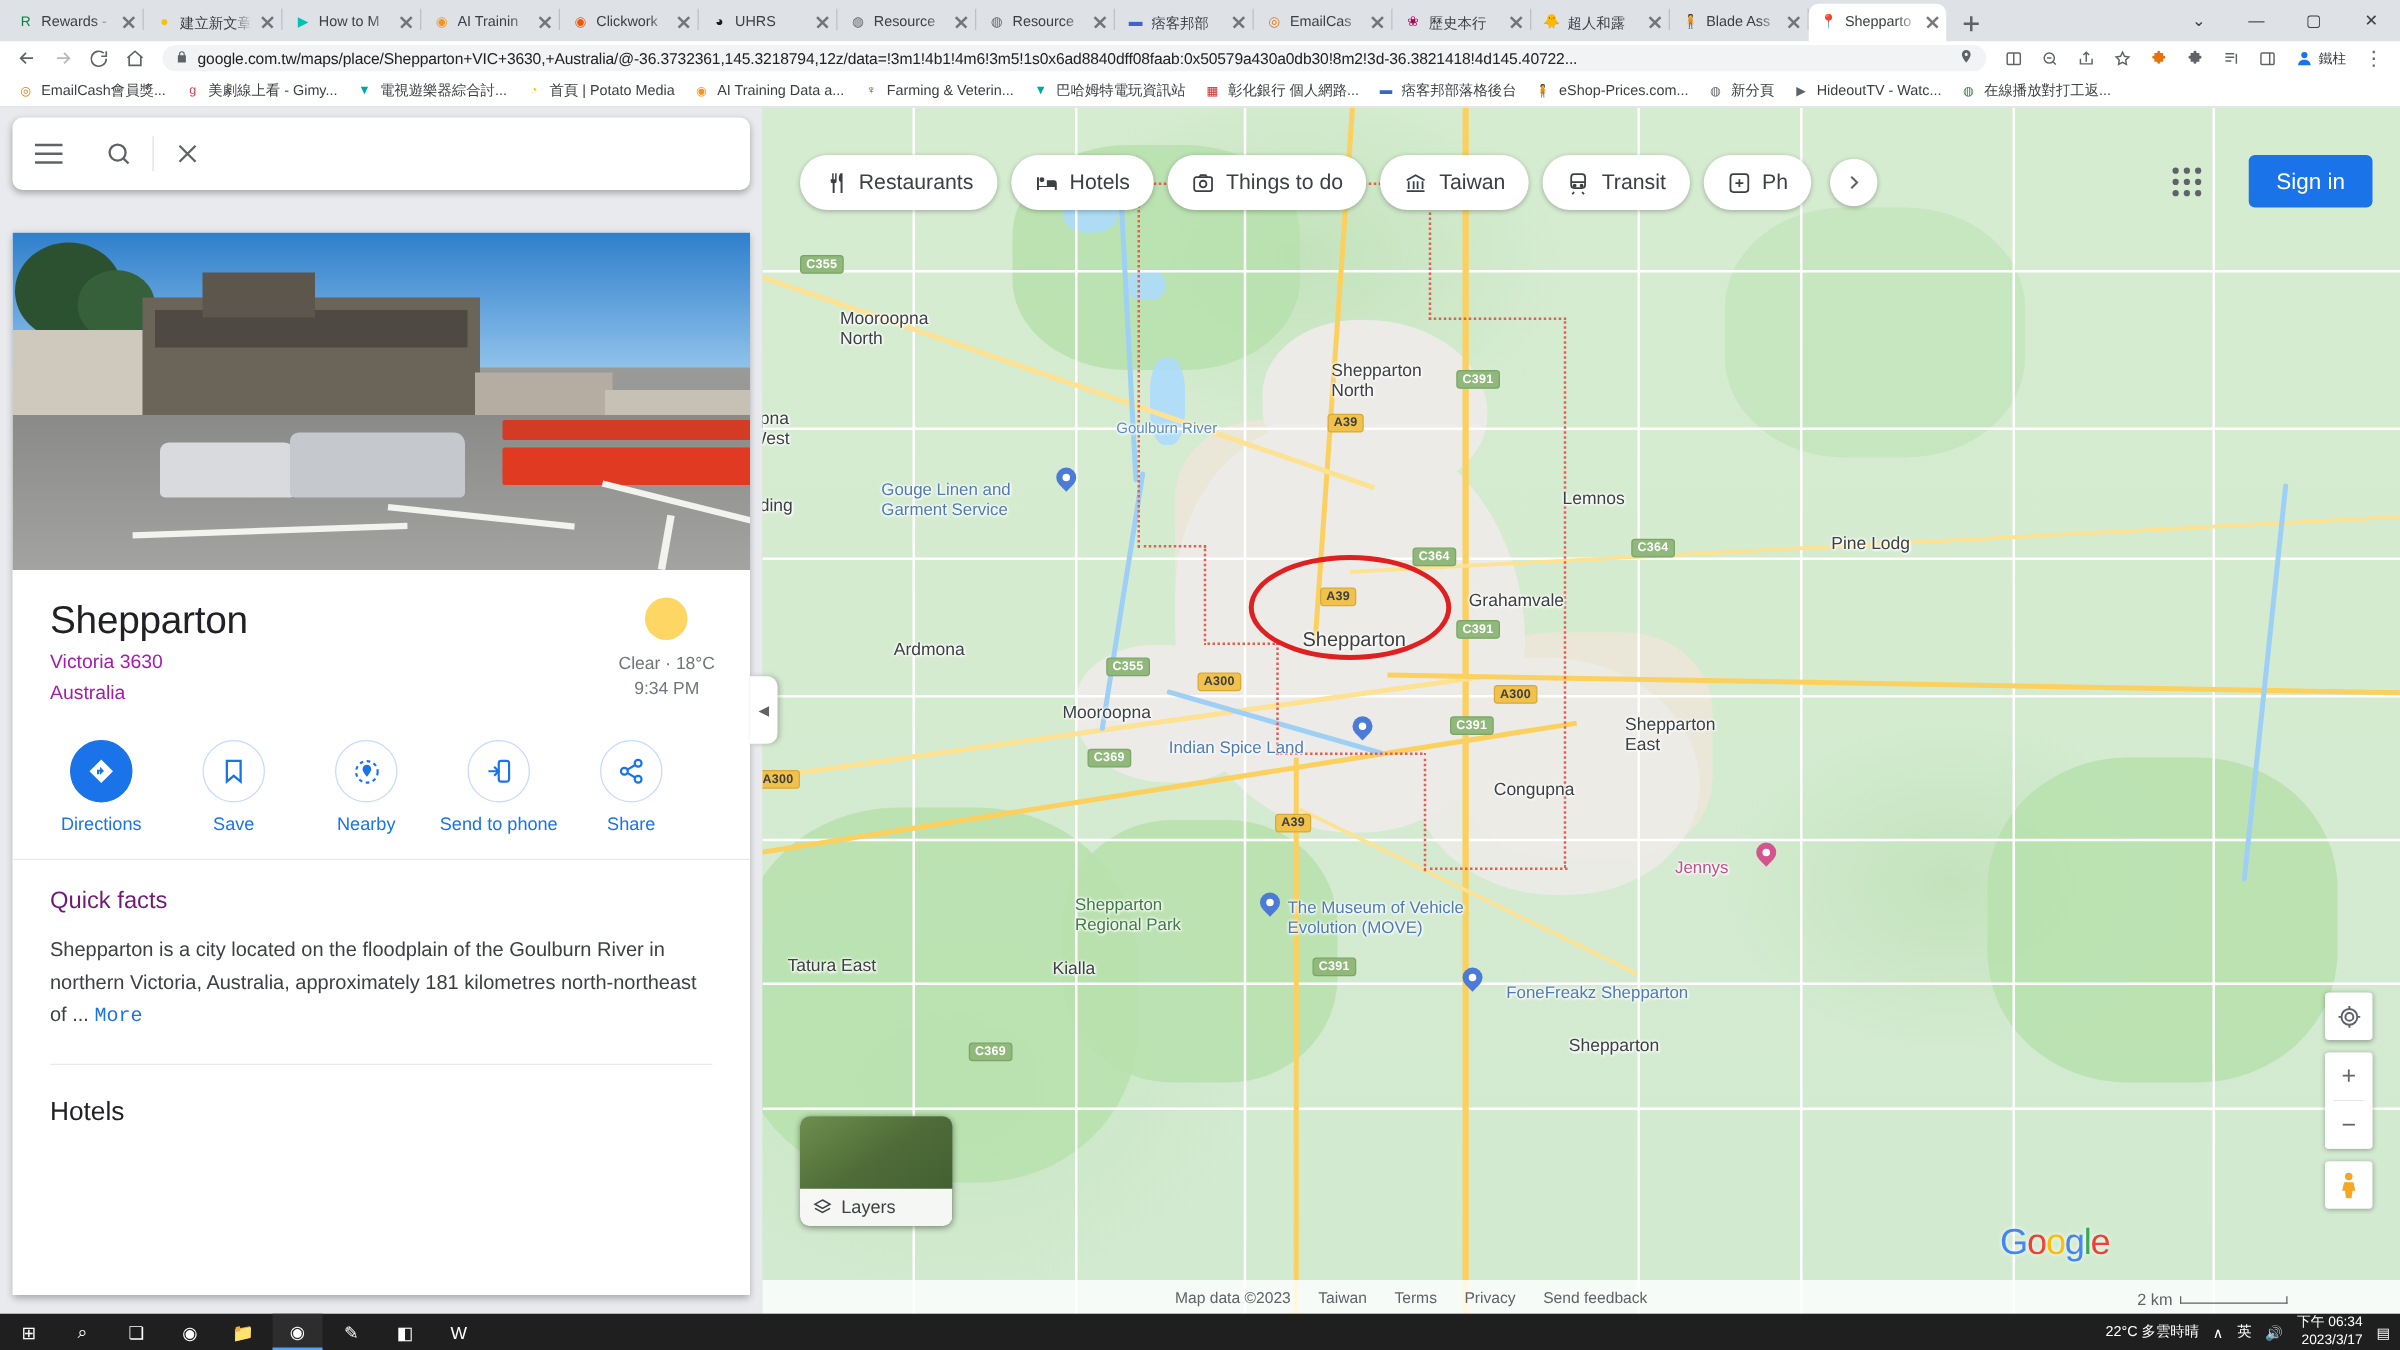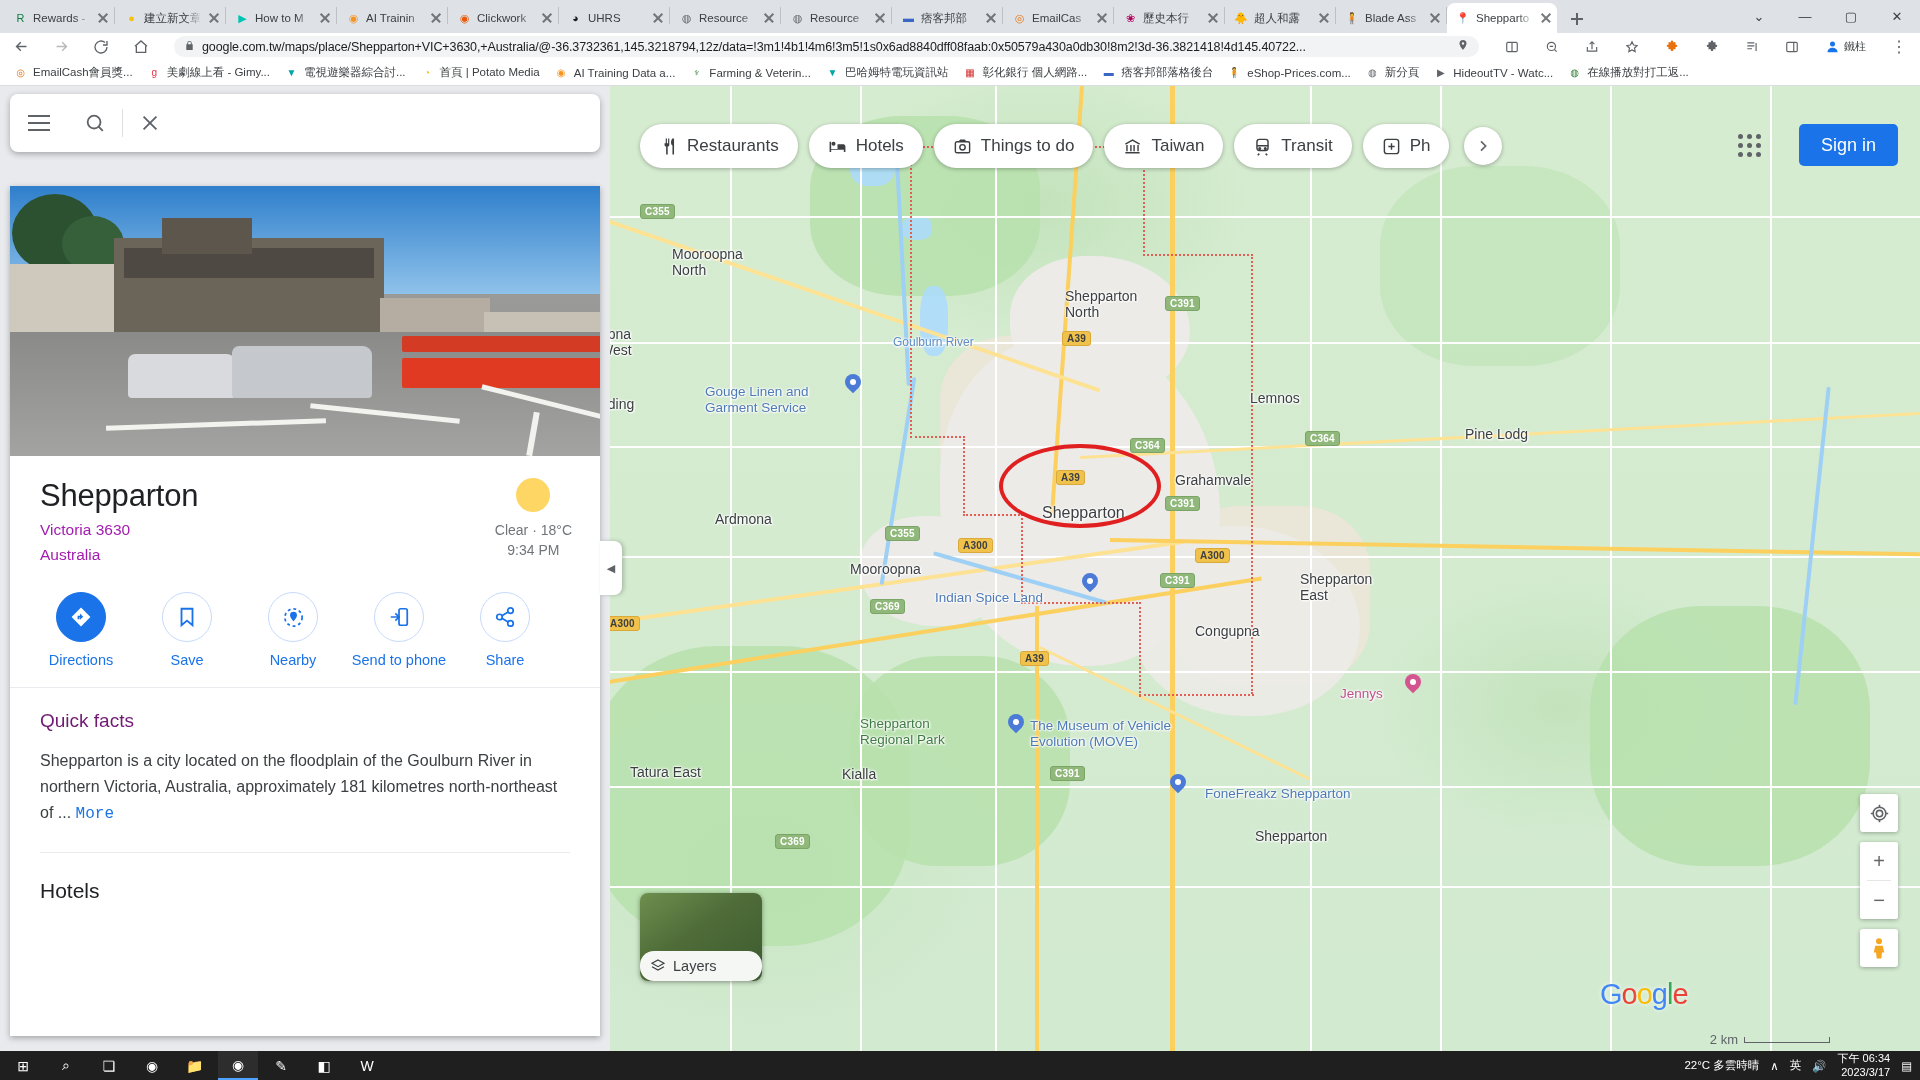--- a/index.html
+++ b/index.html
@@ -33,21 +33,21 @@
   #newtab::before,#newtab::after { content:""; position:absolute; background:#5f6368; }
   #newtab::before { left:8px; top:13.2px; width:12px; height:1.6px; }
   #newtab::after { left:13.2px; top:8px; width:1.6px; height:12px; }
   #wincontrols { position:absolute; right:0; top:0; height:33px; display:flex;
     align-items:center; }
   .wc { width:46px; height:33px; display:flex; align-items:center; justify-content:center;
     color:#3c4043; font-size:13px; }
 
   
   #toolbar { position:absolute; left:0; top:33px; width:1920px; height:27px;
-    background:#fff; display:flex; align-items:center; padding:0 8px; gap:14px; }
+    background:#fff; display:flex; align-items:center; padding:0 8px; gap:3px; }
   .tbicon { width:26px; height:26px; display:flex; align-items:center; justify-content:center;
     color:#5f6368; flex:none; }
   #omnibox { flex:1; height:21px; background:#f1f3f4; border-radius:11px;
     display:flex; align-items:center; padding:0 10px; gap:7px; margin:0 6px;
     font-size:12.5px; color:#202124; overflow:hidden; }
   #omnibox .urltext { white-space:nowrap; overflow:hidden; flex:1; letter-spacing:-.1px; }
   #profilechip { display:flex; align-items:center; gap:4px; font-size:11px;
     color:#3c4043; padding:0 6px; }
 
   
@@ -178,21 +178,21 @@
   #signin { position:absolute; right:22px; top:38px; height:42px; background:#1a73e8;
     color:#fff; border-radius:5px; padding:0 22px; display:flex; align-items:center;
     font-size:18px; z-index:25; }
 
   
   #layers { position:absolute; left:640px; bottom:70px; width:122px; height:88px;
     border-radius:8px; box-shadow:0 1px 5px rgba(0,0,0,.4); overflow:hidden;
     background:linear-gradient(145deg,#6d8f4e,#4e6b38 45%,#3e5b30); z-index:25; }
   #layerslabel { position:absolute; left:0; bottom:0; width:100%; height:30px;
     background:rgba(255,255,255,.95); display:flex; align-items:center; gap:7px;
-    padding-left:10px; font-size:14.5px; color:#3c4043;border-radius:14px; }
+    padding-left:10px; font-size:14.5px; color:#3c4043; }
   #ctrlstack { position:absolute; right:22px; bottom:84px; display:flex;
     flex-direction:column; gap:10px; align-items:center; z-index:25; }
   .ctrlbtn { width:38px; height:38px; background:#fff; border-radius:3px;
     box-shadow:0 1px 4px rgba(0,0,0,.3); display:flex; align-items:center;
     justify-content:center; color:#666; font-size:20px; }
   #zoomgroup { background:#fff; border-radius:3px; box-shadow:0 1px 4px rgba(0,0,0,.3);
     overflow:hidden; }
   #zoomgroup .ctrlbtn { box-shadow:none; border-radius:0; }
   #zoomgroup .sep { height:1px; background:#e6e6e6; margin:0 7px; }
   #pegman { width:38px; height:38px; background:#fff; border-radius:3px;
@@ -604,20 +604,27 @@
           <div class="maplabel water" style="left: 283px; top: 250px;">Goulburn River</div>
         </div>
 
       <div id="redcircle"></div>
 
       <div id="googlelogo">
         <b style="color:#4285f4">G</b><b style="color:#ea4335">o</b><b style="color:#fbbc05">o</b><b style="color:#4285f4">g</b><b style="color:#34a853">l</b><b style="color:#ea4335">e</b>
       </div>
     </div>
 
+    <div id="attrib">
+      <span>Map data ©2023</span>
+      <span>Taiwan</span>
+      <span>Terms</span>
+      <span>Privacy</span>
+      <span>Send feedback</span>
+    </div>
     <div id="scalebar">
       <span>2 km</span>
       <span class="bar"></span>
     </div>
 
     <div id="chips">
       <div class="chip">
         <svg width="19" height="19" viewBox="0 0 24 24" fill="#3c4043">
             <path d="M7 2v8a2 2 0 002 2v10h2V12a2 2 0 002-2V2h-1.5v6H10V2H8.5v6H7V2zM17 2c-1.2 1.2-1.8 3-1.8 5 0 2 .6 3.3 1.8 3.8V22h2V2z"></path>
           </svg>

